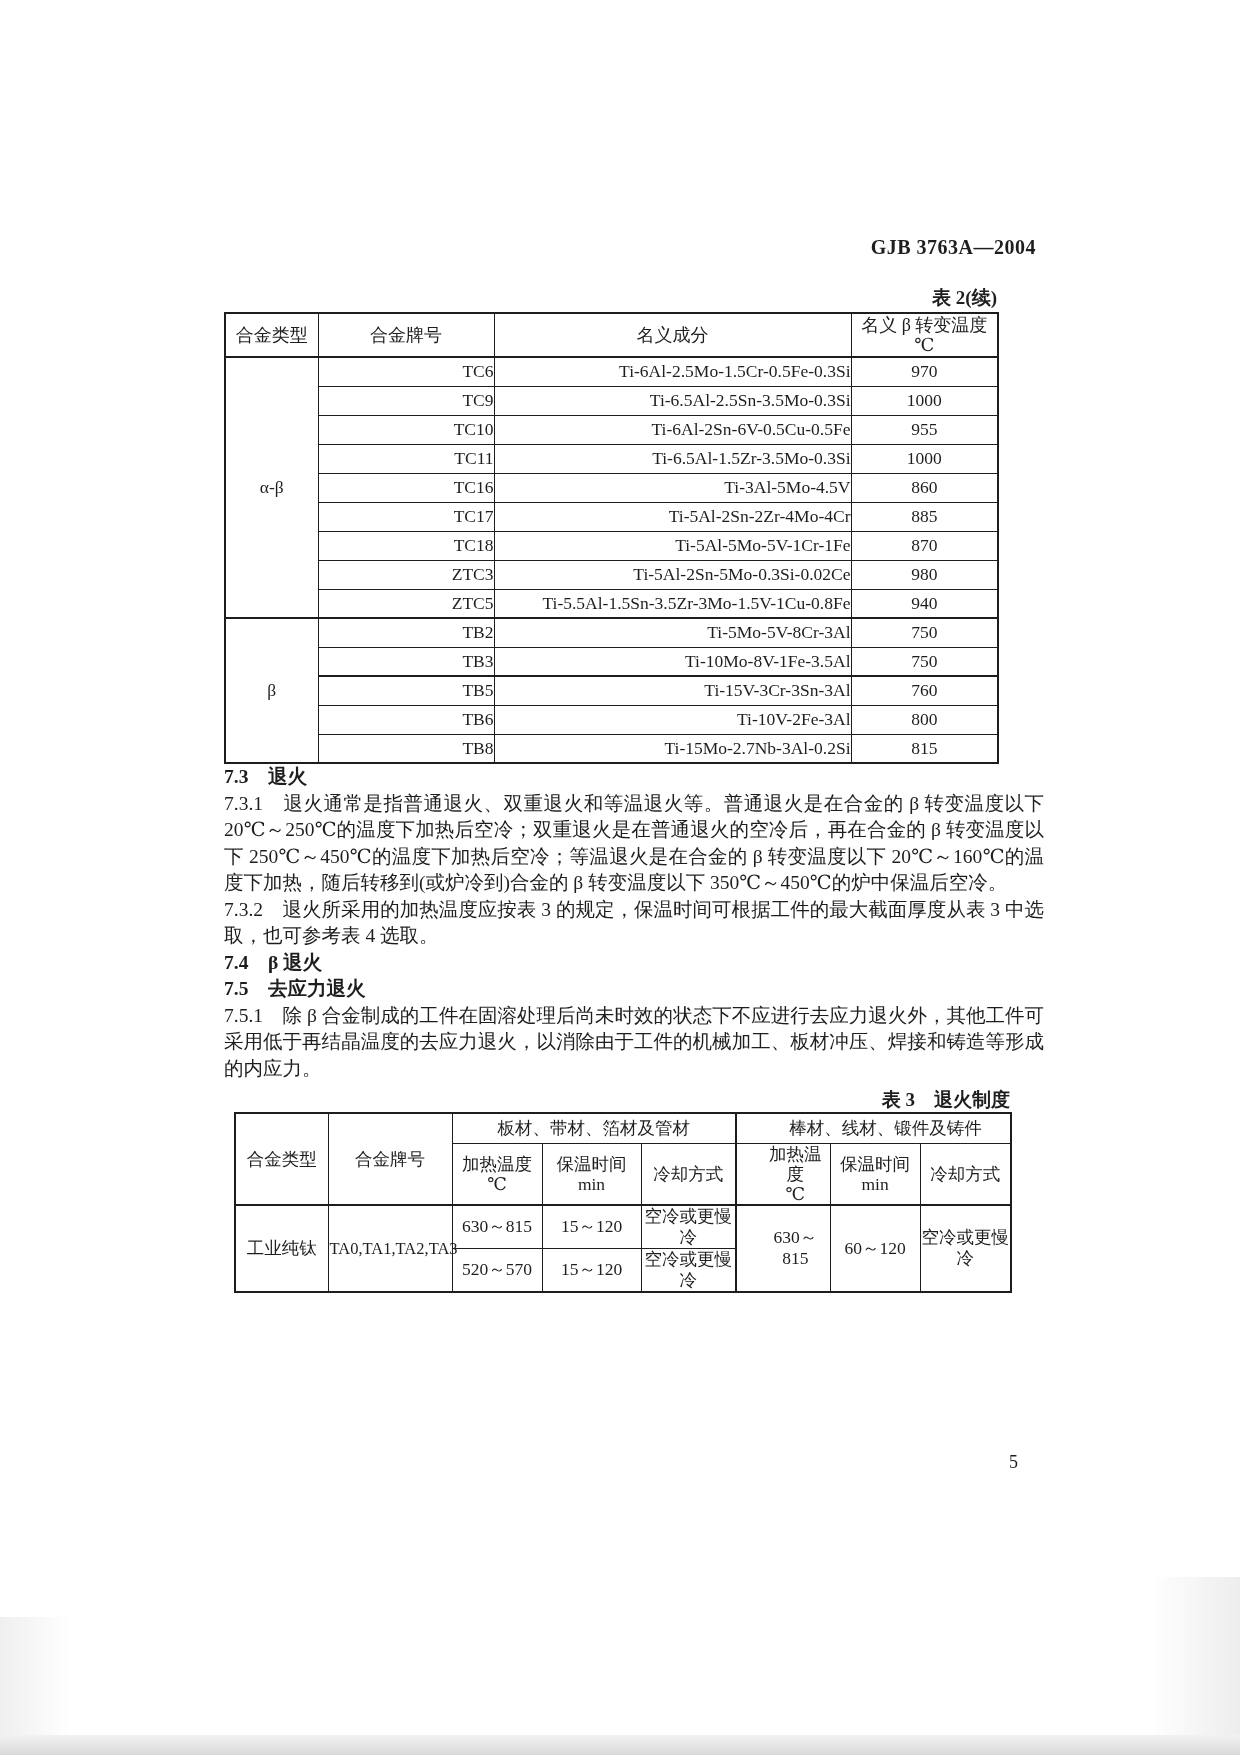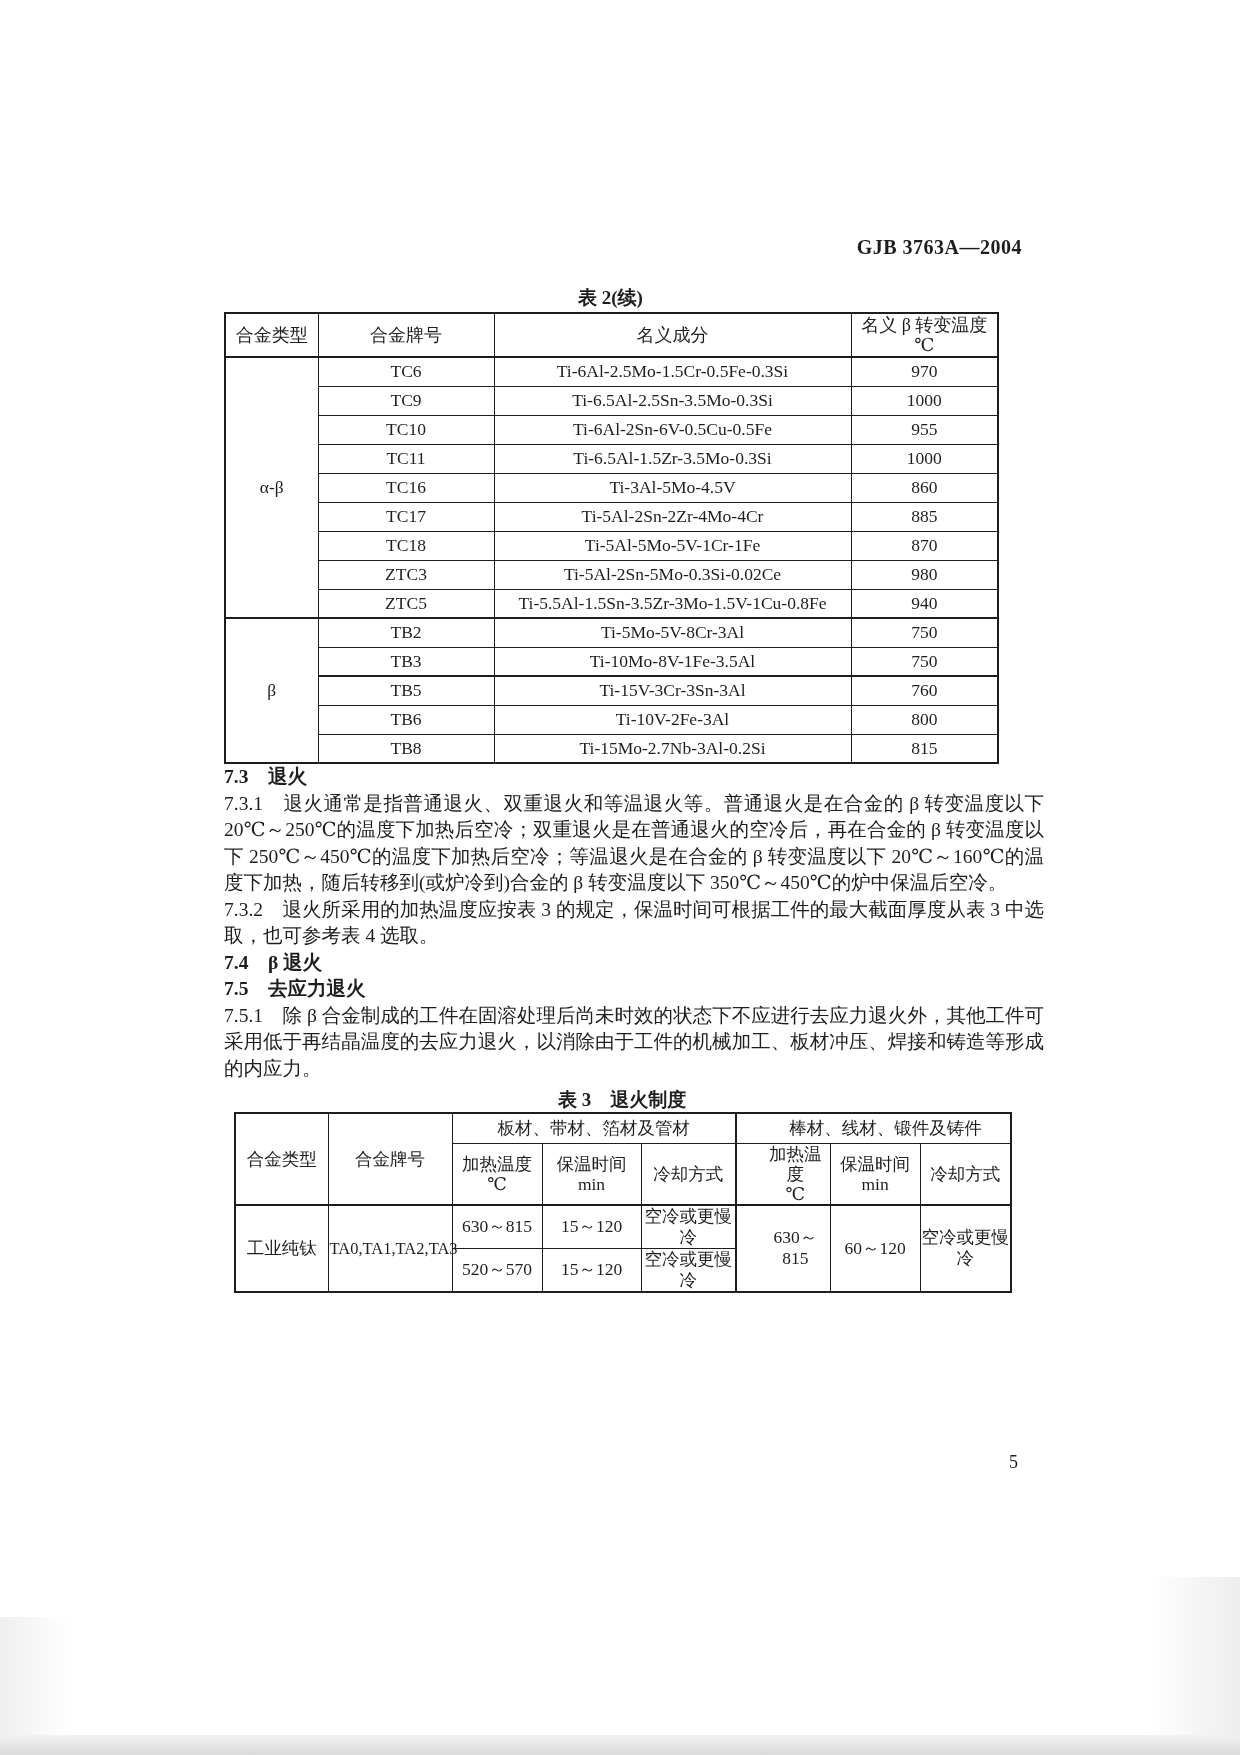--- a/index.html
+++ b/index.html
@@ -4,39 +4,39 @@
 <style>
   * { margin:0; padding:0; box-sizing:border-box; }
   html,body { background:#9a9a9a; }
   .page {
     position:relative; width:1240px; height:1755px; margin:0 auto;
     background:#ffffff; overflow:hidden;
     font-family:"Liberation Serif","DejaVu Serif",serif;
     color:#1e1e1e;
   }
   .doc-header {
-    position:absolute; top:236px; right:218px;
+    position:absolute; top:236px; right:204px;
     font-weight:bold; font-size:20px; letter-spacing:.5px;
   }
   .content { position:absolute; left:224px; top:286px; width:820px; }
 
   .tbl-caption {
-    font-weight:bold; font-size:19px; line-height:24px; text-align:center;
+    font-weight:bold; font-size:19px; line-height:24px; text-align:right;
   }
   .cap2 { width:773px; }
   .cap3 { width:776px; margin-left:10px; margin-top:6px; }
 
   table { border-collapse:collapse; table-layout:fixed; }
   th,td { border:1px solid #1d1d1d; vertical-align:middle; font-weight:normal; }
 
   
   .t2 { width:773px; border:2px solid #1d1d1d; margin-top:2px; }
   .t2 th { height:44px; text-align:center; font-size:18px; border-bottom-width:2px; line-height:20px; }
   .t2 td { height:29px; font-size:17.5px; }
-  .t2 .left { text-align:center; }
+  .t2 .left { text-align:right; }
   .t2 .ctr  { text-align:center; }
   .t2 tr.thick td { border-top-width:2px; }
 
   
   .body-text { }
   .h, .p { font-size:19.5px; line-height:26.5px; text-align:justify; }
   .h { font-weight:bold; }
   .indent { text-indent:2em; }
 
   

